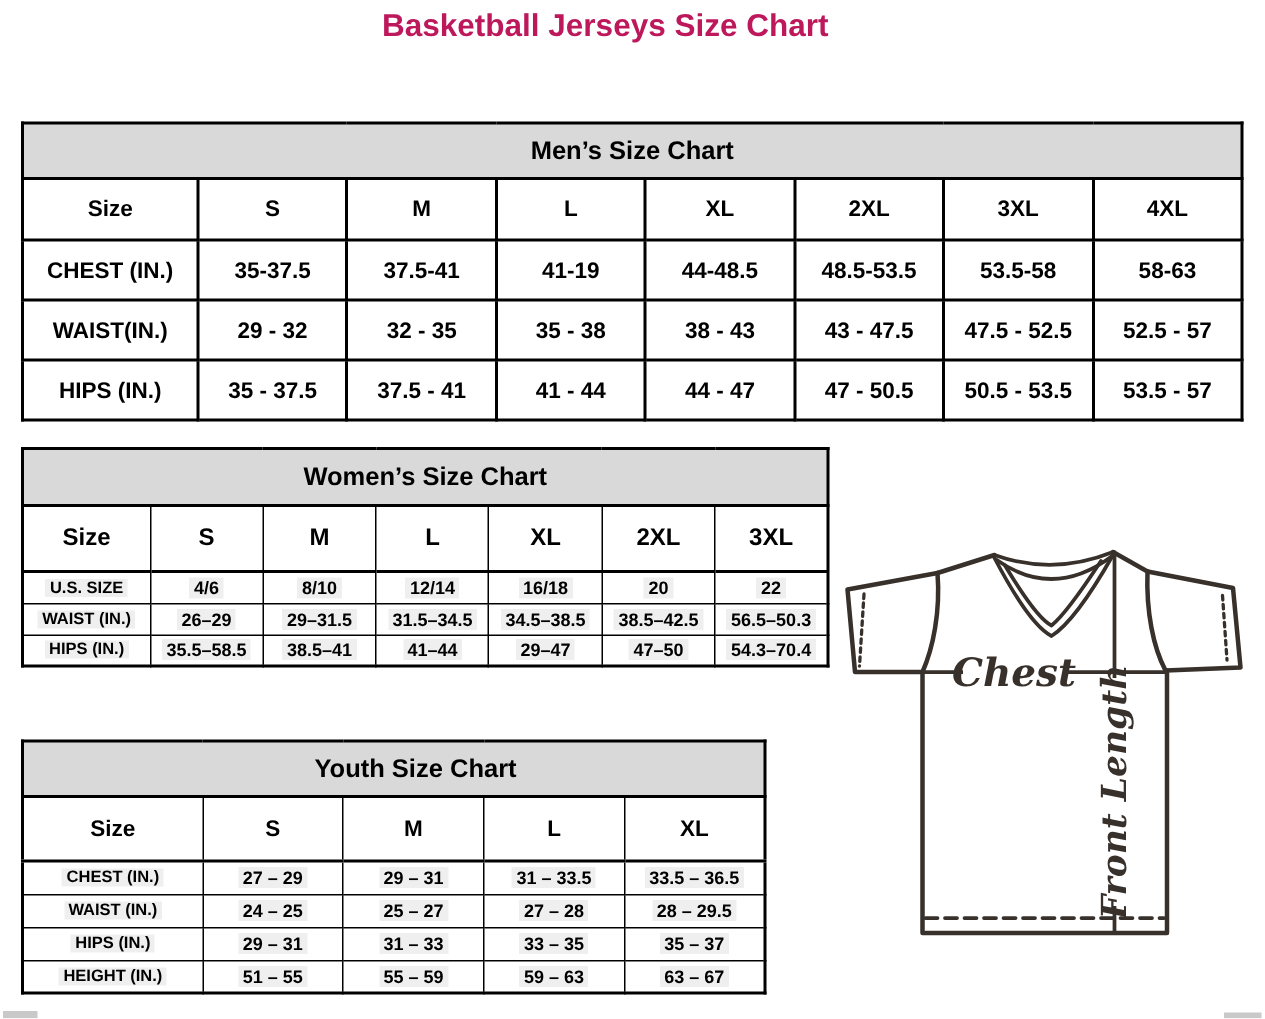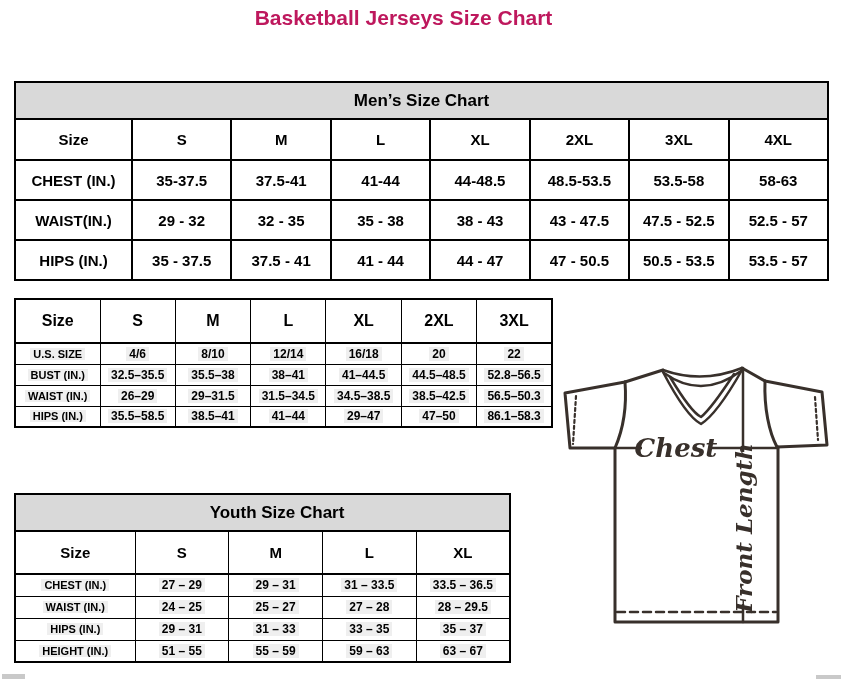--- a/index.html
+++ b/index.html
@@ -77,21 +77,21 @@
           <th>2XL</th>
           <th>3XL</th>
           <th>4XL</th>
         </tr>
       </thead>
       <tbody>
         <tr>
           <th><span>CHEST (IN.)</span></th>
           <td><span>35-37.5</span></td>
           <td><span>37.5-41</span></td>
-          <td><span>41-44</span></td>
+          <td><span>41-19</span></td>
           <td><span>44-48.5</span></td>
           <td><span>48.5-53.5</span></td>
           <td><span>53.5-58</span></td>
           <td><span>58-63</span></td>
         </tr>
         <tr>
           <th><span>WAIST(IN.)</span></th>
           <td><span>29 - 32</span></td>
           <td><span>32 - 35</span></td>
           <td><span>35 - 38</span></td>
@@ -112,20 +112,23 @@
         </tr>
       </tbody>
     </table>
 
   <table id="womens">
     <colgroup>
         <col class="c-label">
         <col span="6">
       </colgroup>
   <thead>
+        <tr class="band">
+          <th colspan="7">Women’s Size Chart</th>
+        </tr>
         <tr class="cols">
           <th>Size</th>
           <th>S</th>
           <th>M</th>
           <th>L</th>
           <th>XL</th>
           <th>2XL</th>
           <th>3XL</th>
         </tr>
       </thead>
@@ -133,45 +136,36 @@
         <tr>
           <th><span>U.S. SIZE</span></th>
           <td><span>4/6</span></td>
           <td><span>8/10</span></td>
           <td><span>12/14</span></td>
           <td><span>16/18</span></td>
           <td><span>20</span></td>
           <td><span>22</span></td>
         </tr>
         <tr>
-          <th><span>BUST (IN.)</span></th>
-          <td><span>32.5–35.5</span></td>
-          <td><span>35.5–38</span></td>
-          <td><span>38–41</span></td>
-          <td><span>41–44.5</span></td>
-          <td><span>44.5–48.5</span></td>
-          <td><span>52.8–56.5</span></td>
-        </tr>
-        <tr>
           <th><span>WAIST (IN.)</span></th>
           <td><span>26–29</span></td>
           <td><span>29–31.5</span></td>
           <td><span>31.5–34.5</span></td>
           <td><span>34.5–38.5</span></td>
           <td><span>38.5–42.5</span></td>
           <td><span>56.5–50.3</span></td>
         </tr>
         <tr>
           <th><span>HIPS (IN.)</span></th>
           <td><span>35.5–58.5</span></td>
           <td><span>38.5–41</span></td>
           <td><span>41–44</span></td>
           <td><span>29–47</span></td>
           <td><span>47–50</span></td>
-          <td><span>86.1–58.3</span></td>
+          <td><span>54.3–70.4</span></td>
         </tr>
       </tbody>
     </table>
 
   <table id="youth">
     <colgroup>
         <col class="c-label">
         <col span="4">
       </colgroup>
   <thead>

